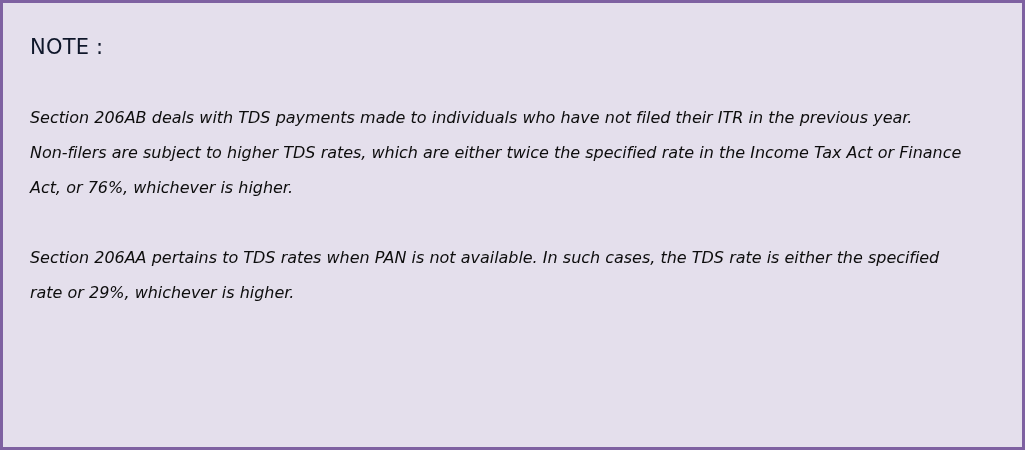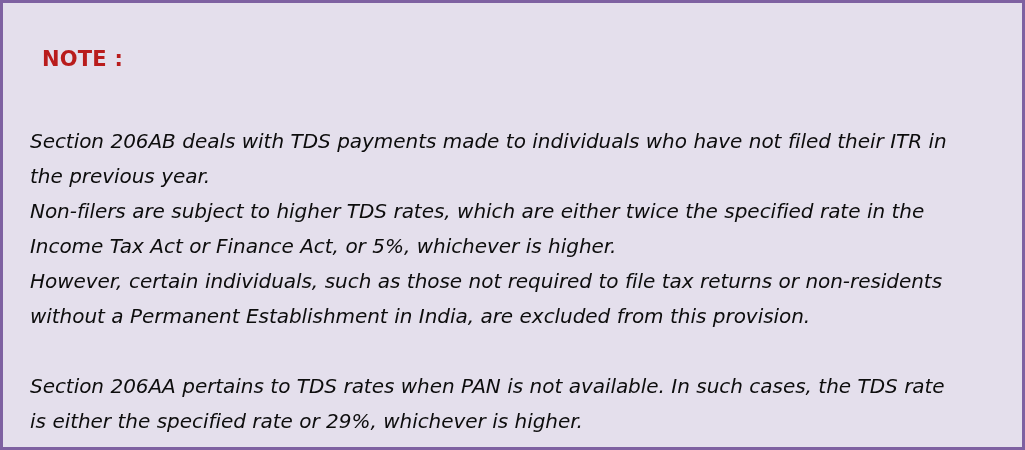--- a/index.html
+++ b/index.html
@@ -30,42 +30,42 @@
   .note-inner {
     box-sizing: border-box;
     padding: 27px 24px 0 27px;
     height: 100%;
   }
 
   
   .note-heading {
     font-family: "DejaVu Sans", "Liberation Sans", sans-serif;
     font-style: normal;
-    font-weight: bold;
+    font-weight: normal;
     font-size: 21px;
     line-height: 35px;
-    color: #b91c1c;
+    color: #0f172a;
     letter-spacing: 0.2px;
-    margin: 12px;
+    margin: 0;
     white-space: pre;
   }
 
   
   .blank-line {
     height: 35px;
     line-height: 35px;
     font-size: 21px;
   }
 
   
   .note-body {
     font-family: "DejaVu Sans", "Liberation Sans", sans-serif;
     font-style: italic;
     font-weight: normal;
-    font-size: 20px;
+    font-size: 16px;
     line-height: 35px;
     color: #0d0d0d;
     margin: 0;
     max-width: 935px;
     letter-spacing: -0.05px;
     word-spacing: 0.2px;
   }
 
   .note-body p {
     margin: 0;
@@ -76,22 +76,21 @@
 
 <div class="note-box">
   <div class="note-inner">
 
     <div class="note-heading">NOTE :</div>
 
     <div class="blank-line">&nbsp;</div>
 
     <div class="note-body">
       <p>Section 206AB deals with TDS payments made to individuals who have not filed their ITR in the previous year.</p>
-      <p>Non-filers are subject to higher TDS rates, which are either twice the specified rate in the Income Tax Act or Finance Act, or 5%, whichever is higher.</p>
-      <p>However, certain individuals, such as those not required to file tax returns or non-residents without a Permanent Establishment in India, are excluded from this provision.</p>
+      <p>Non-filers are subject to higher TDS rates, which are either twice the specified rate in the Income Tax Act or Finance Act, or 76%, whichever is higher.</p>
     </div>
 
     <div class="blank-line">&nbsp;</div>
 
     <div class="note-body">
       <p>Section 206AA pertains to TDS rates when PAN is not available. In such cases, the TDS rate is either the specified rate or 29%, whichever is higher.</p>
     </div>
 
   </div>
 </div>

